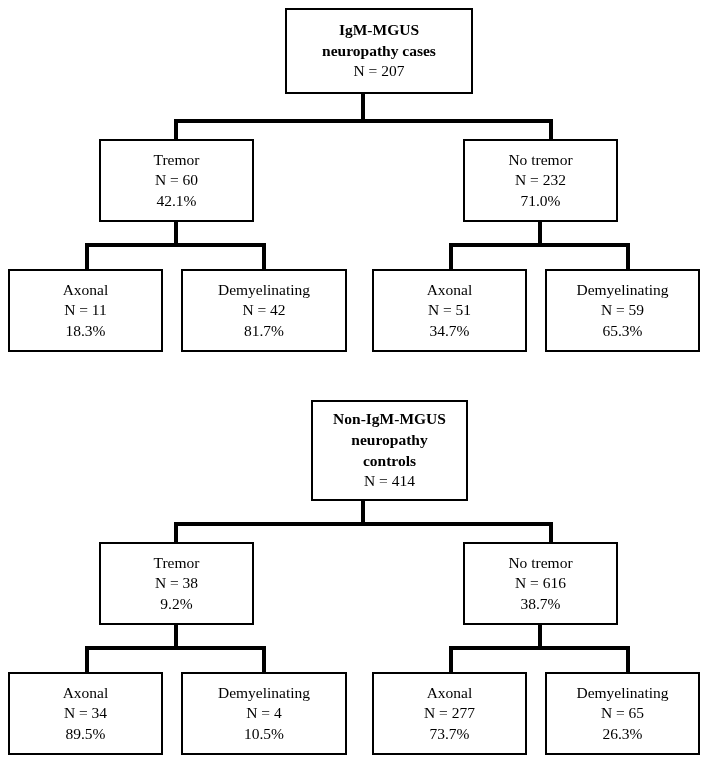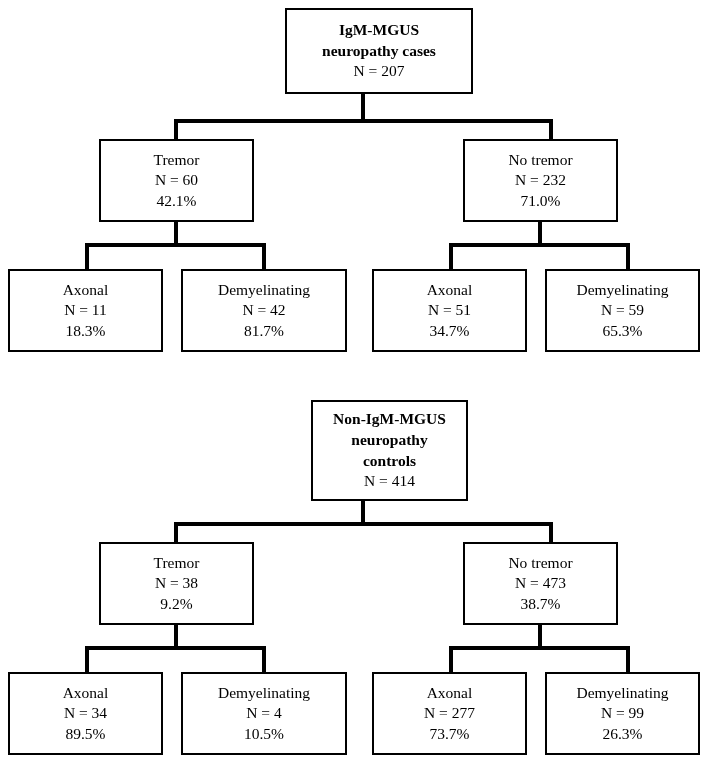--- a/index.html
+++ b/index.html
@@ -129,21 +129,21 @@
   </div>
 
   <div class="node" style="left:99px; top:542px; width:155px; height:83px;">
     <div class="line">Tremor</div>
     <div class="line">N = 38</div>
     <div class="line">9.2%</div>
   </div>
 
   <div class="node" style="left:463px; top:542px; width:155px; height:83px;">
     <div class="line">No tremor</div>
-    <div class="line">N = 473</div>
+    <div class="line">N = 616</div>
     <div class="line">38.7%</div>
   </div>
 
   <div class="node" style="left:8px; top:672px; width:155px; height:83px;">
     <div class="line">Axonal</div>
     <div class="line">N = 34</div>
     <div class="line">89.5%</div>
   </div>
 
   <div class="node" style="left:181px; top:672px; width:166px; height:83px;">
@@ -153,17 +153,17 @@
   </div>
 
   <div class="node" style="left:372px; top:672px; width:155px; height:83px;">
     <div class="line">Axonal</div>
     <div class="line">N = 277</div>
     <div class="line">73.7%</div>
   </div>
 
   <div class="node" style="left:545px; top:672px; width:155px; height:83px;">
     <div class="line">Demyelinating</div>
-    <div class="line">N = 99</div>
+    <div class="line">N = 65</div>
     <div class="line">26.3%</div>
   </div>
 
 </div>
 
 </body></html>

